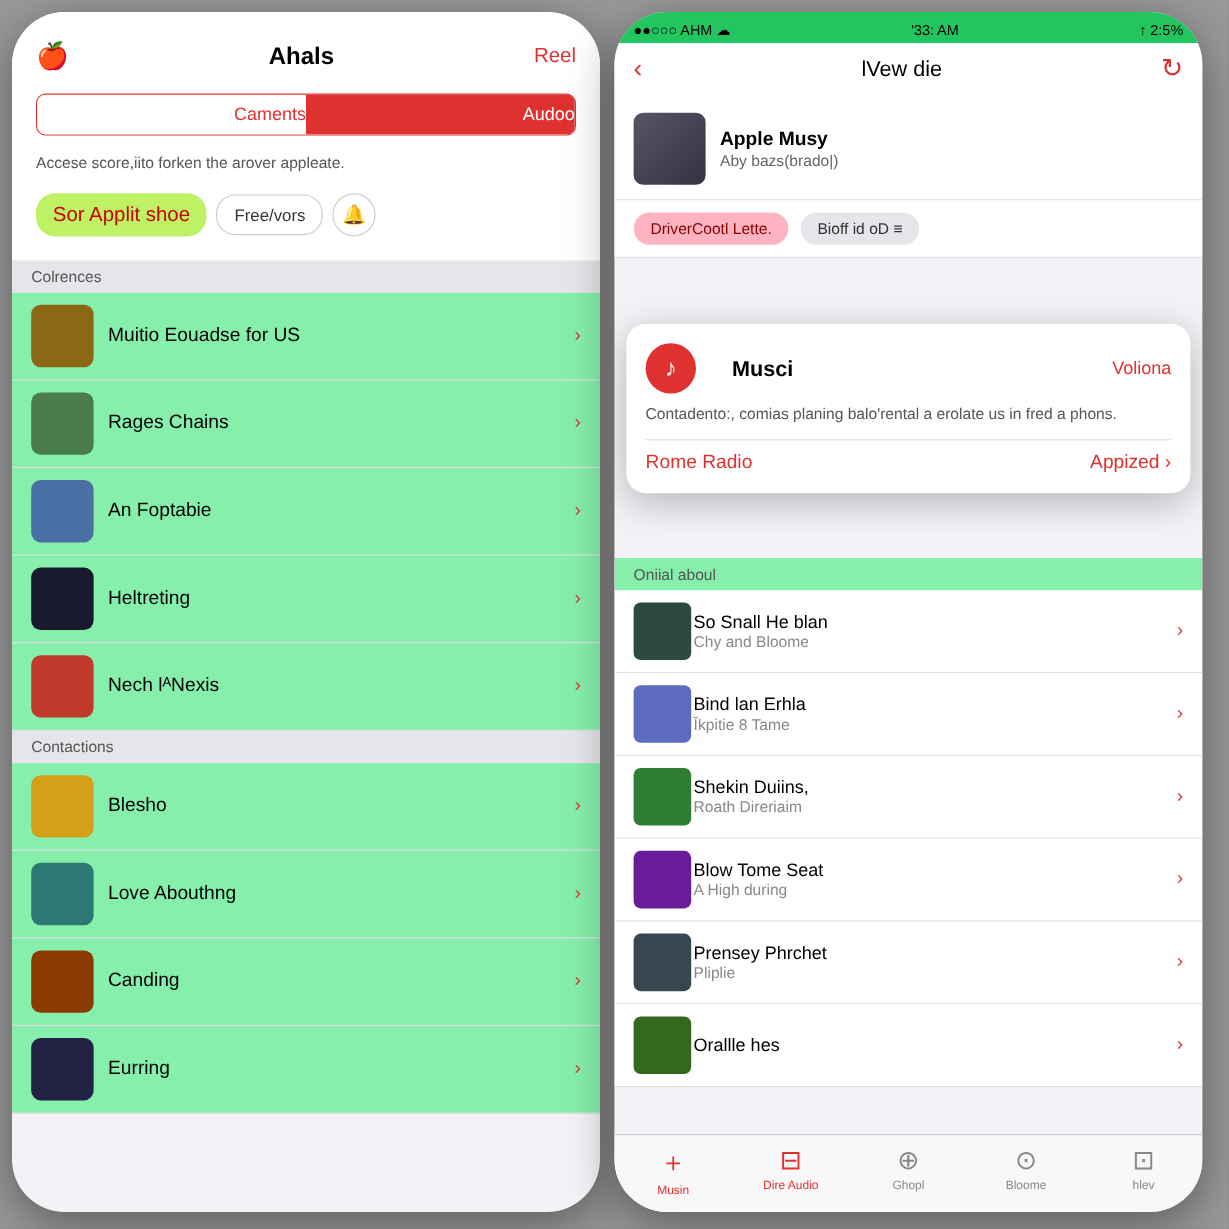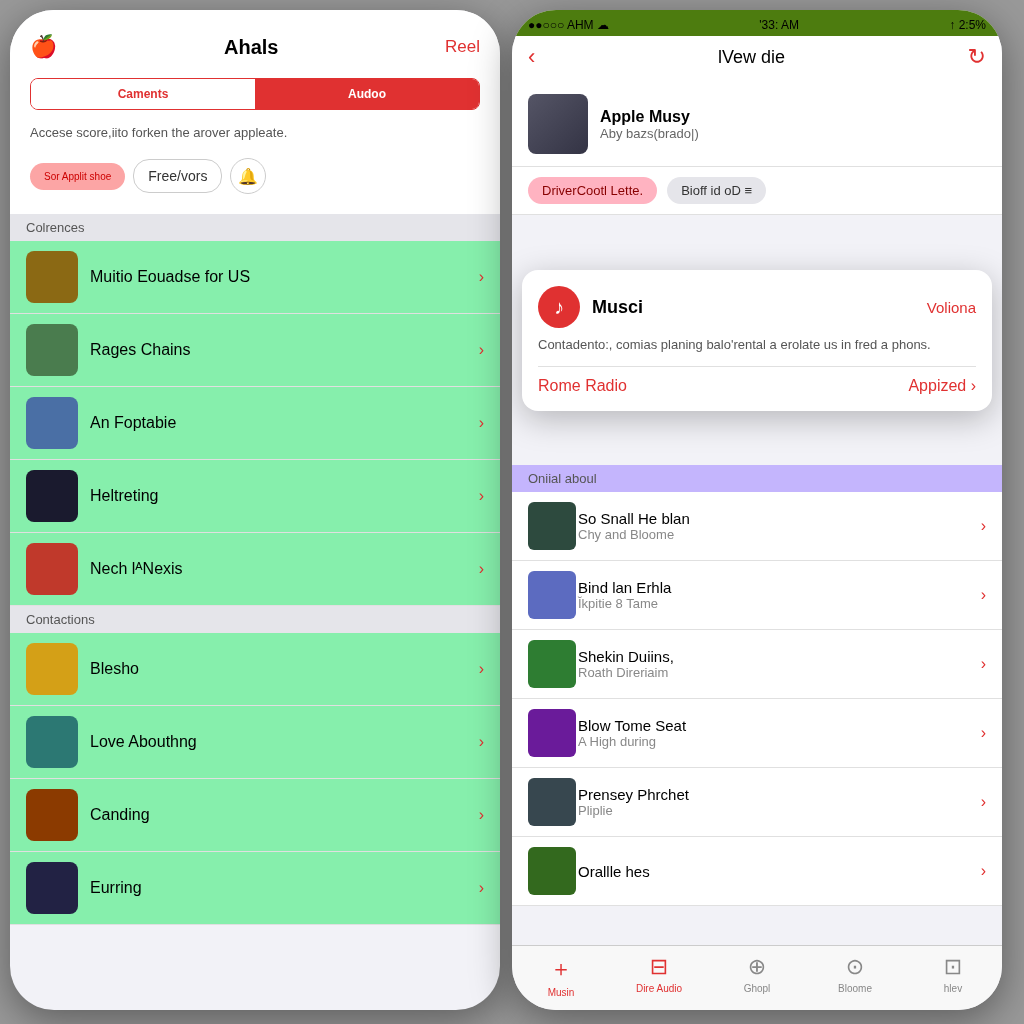--- a/index.html
+++ b/index.html
@@ -62,23 +62,23 @@
       display: flex;
       background: #fff;
       border: 1.5px solid #e03131;
       border-radius: 8px;
       overflow: hidden;
       margin: 10px 0;
     }
     .seg-option {
       flex: 1;
       padding: 8px 0;
-      text-align: center;
-      font-size: 12px;
-      font-weight: 700;
+      text-align: right;
+      font-size: 15px;
+      font-weight: 400;
     }
     .seg-option.active {
       background: #e03131;
       color: white;
     }
     .seg-option.inactive {
       background: white;
       color: #e03131;
     }
     .access-text {
@@ -87,25 +87,25 @@
       padding: 4px 0 10px;
       line-height: 1.4;
     }
     .filter-row {
       display: flex;
       gap: 8px;
       padding: 6px 0 12px;
       align-items: center;
     }
     .filter-btn-pink {
-      background: #fca5a5;
+      background: #bef264;
       border: none;
       border-radius: 16px;
       padding: 8px 14px;
-      font-size: 10px;
+      font-size: 17px;
       color: #c00;
     }
     .filter-btn-white {
       background: white;
       border: 1px solid #ccc;
       border-radius: 16px;
       padding: 8px 14px;
       font-size: 14px;
       color: #333;
     }
@@ -176,21 +176,21 @@
       height: 1000px;
       background: #f2f2f7;
       border-radius: 44px;
       overflow: hidden;
       box-shadow: 0 10px 40px rgba(0,0,0,0.4);
       display: flex;
       flex-direction: column;
       position: relative;
     }
     .status-bar {
-      background: #4d7c0f;
+      background: #22c55e;
       display: flex;
       justify-content: space-between;
       align-items: center;
       padding: 8px 16px 4px;
       font-size: 12px;
       color: #000;
     }
     .status-left { display: flex; align-items: center; gap: 4px; }
     .status-right { display: flex; align-items: center; gap: 4px; font-size: 12px; }
     .right-nav {
@@ -273,40 +273,40 @@
       justify-content: center;
       color: white;
       font-size: 20px;
     }
     .popup-title-row {
       display: flex;
       justify-content: space-between;
       align-items: center;
       flex: 1;
     }
-    .popup-title { font-size: 18px; font-weight: 600; color: #000; }
+    .popup-title { font-size: 18px; font-weight: 600; color: #000; margin-left: 18px; }
     .popup-action { font-size: 15px; color: #e03131; }
     .popup-desc { font-size: 13px; color: #555; line-height: 1.4; margin-bottom: 12px; }
     .popup-links {
       display: flex;
       justify-content: space-between;
       padding-top: 10px;
       border-top: 0.5px solid #e0e0e0;
     }
     .popup-link { font-size: 16px; color: #e03131; }
     .popup-link-right { font-size: 16px; color: #e03131; display: flex; align-items: center; gap: 4px; }
 
     .right-scroll {
       flex: 1;
       overflow: hidden;
       display: flex;
       flex-direction: column;
     }
     .section-header-right {
-      background: #c4b5fd;
+      background: #86efac;
       padding: 6px 16px;
       font-size: 13px;
       color: #555;
       font-weight: 500;
     }
     .song-item {
       display: flex;
       align-items: center;
       background: white;
       padding: 10px 16px;

